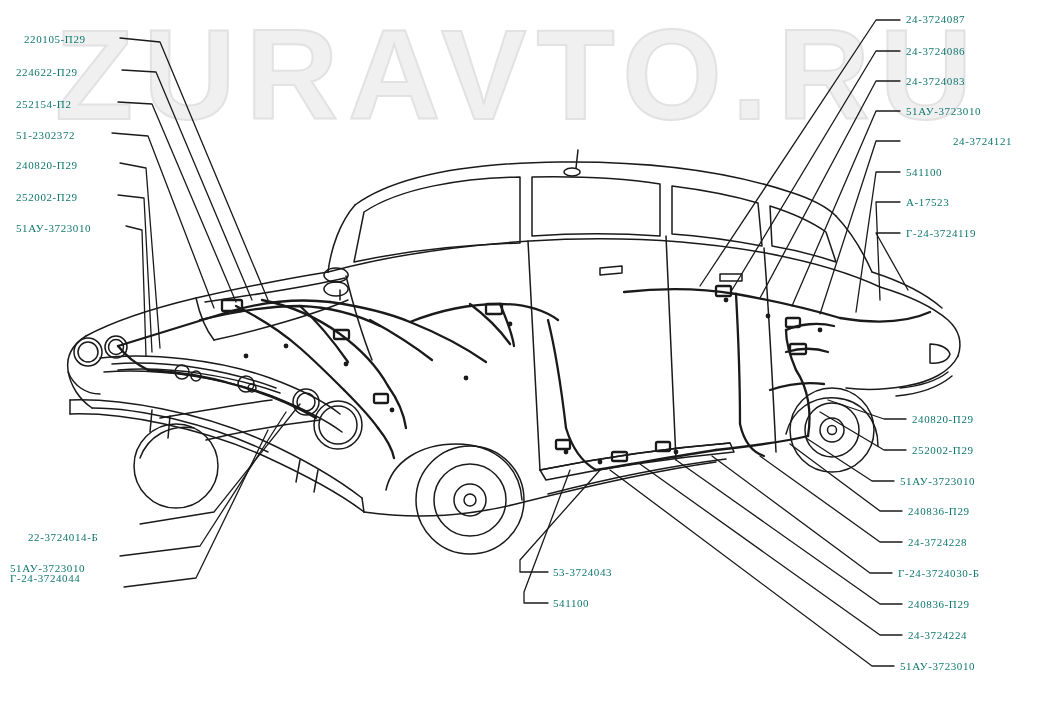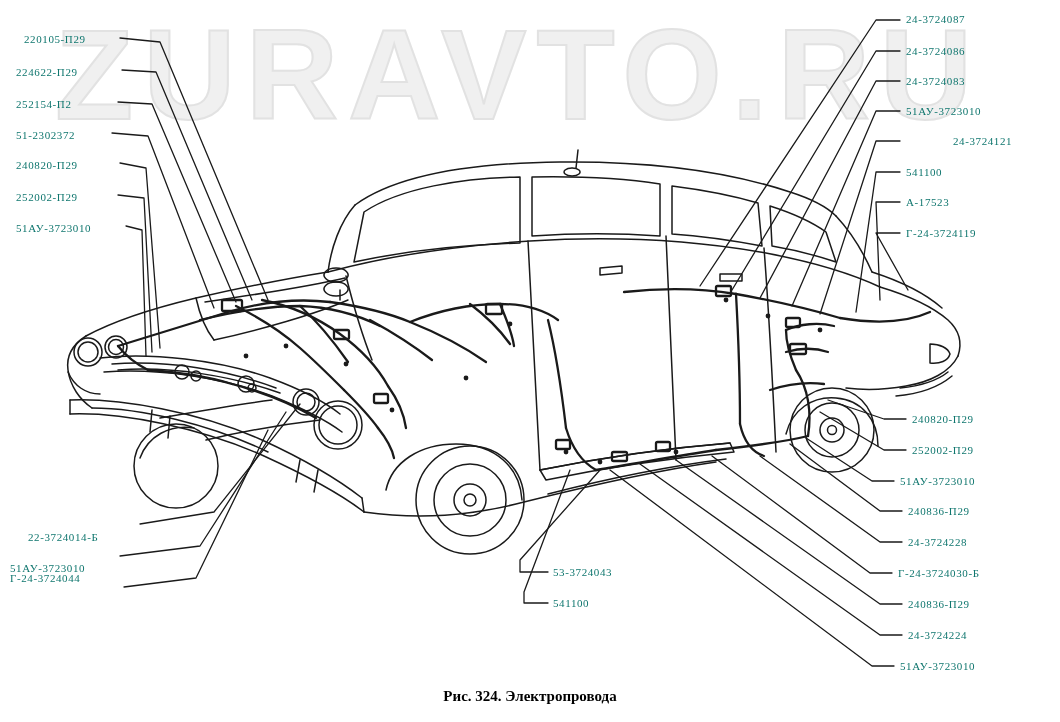--- a/index.html
+++ b/index.html
@@ -314,15 +314,14 @@
   <div class="label right" style="left:912px; top:413px;">240820-П29</div>
   <div class="label right" style="left:912px; top:444px;">252002-П29</div>
   <div class="label right" style="left:900px; top:475px;">51АУ-3723010</div>
   <div class="label right" style="left:908px; top:505px;">240836-П29</div>
   <div class="label right" style="left:908px; top:536px;">24-3724228</div>
   <div class="label right" style="left:898px; top:567px;">Г-24-3724030-Б</div>
   <div class="label right" style="left:908px; top:598px;">240836-П29</div>
   <div class="label right" style="left:908px; top:629px;">24-3724224</div>
   <div class="label right" style="left:900px; top:660px;">51АУ-3723010</div>
 
-  <div id="caption">Рис. 324. Электропровода</div>
 
 </div>
 
 </body></html>

